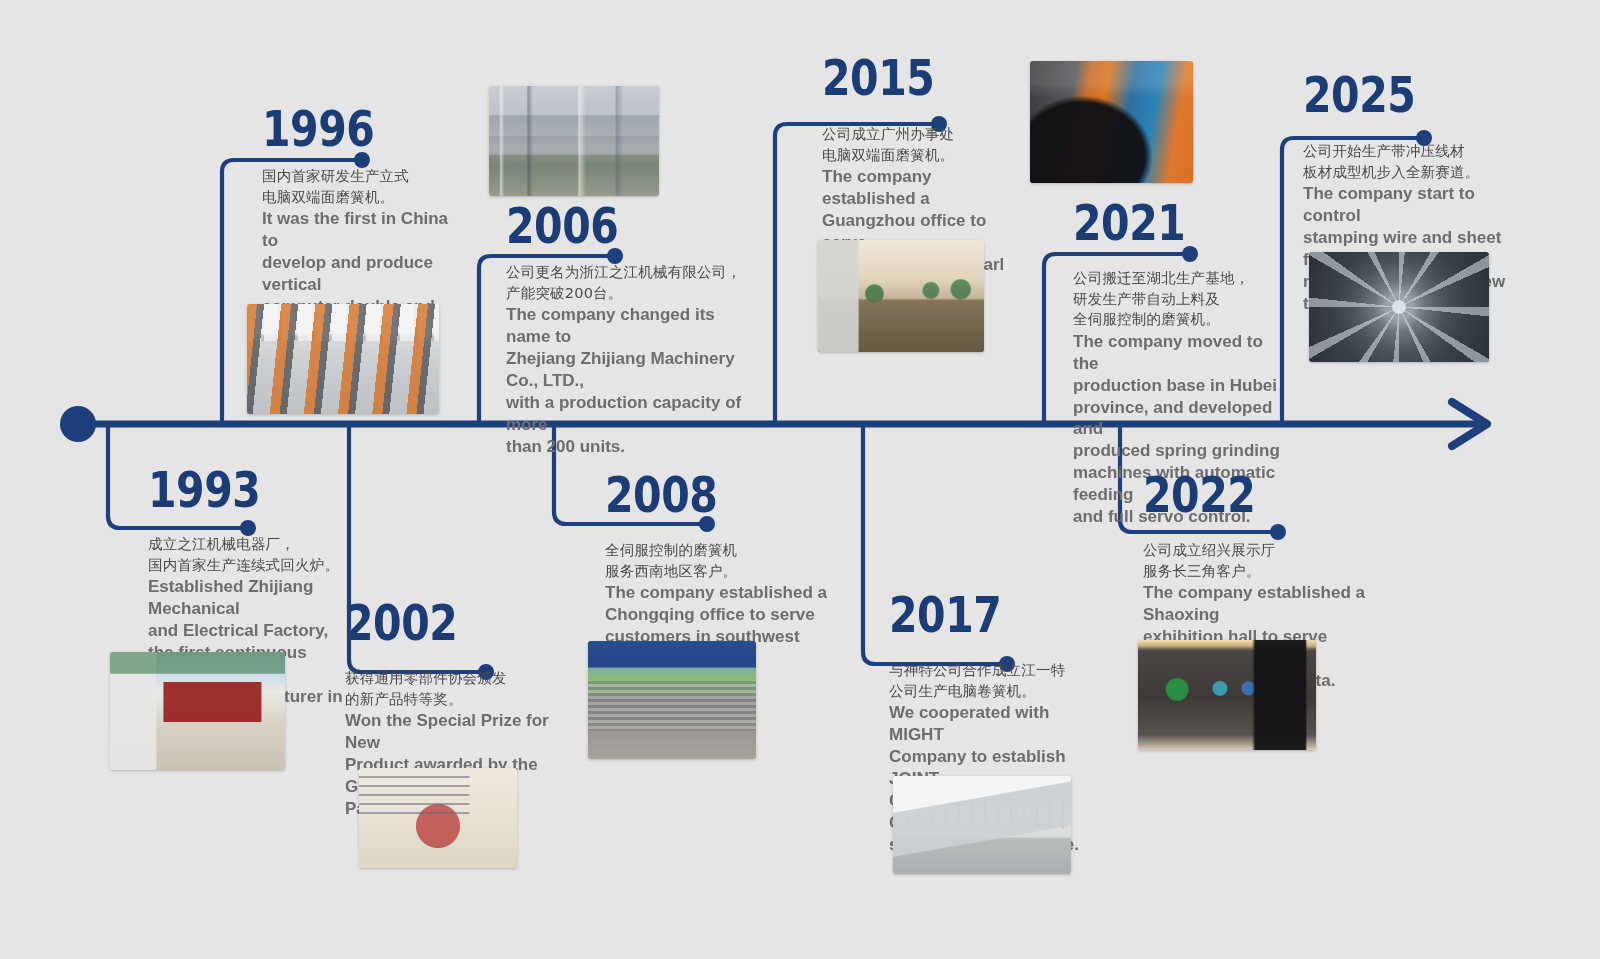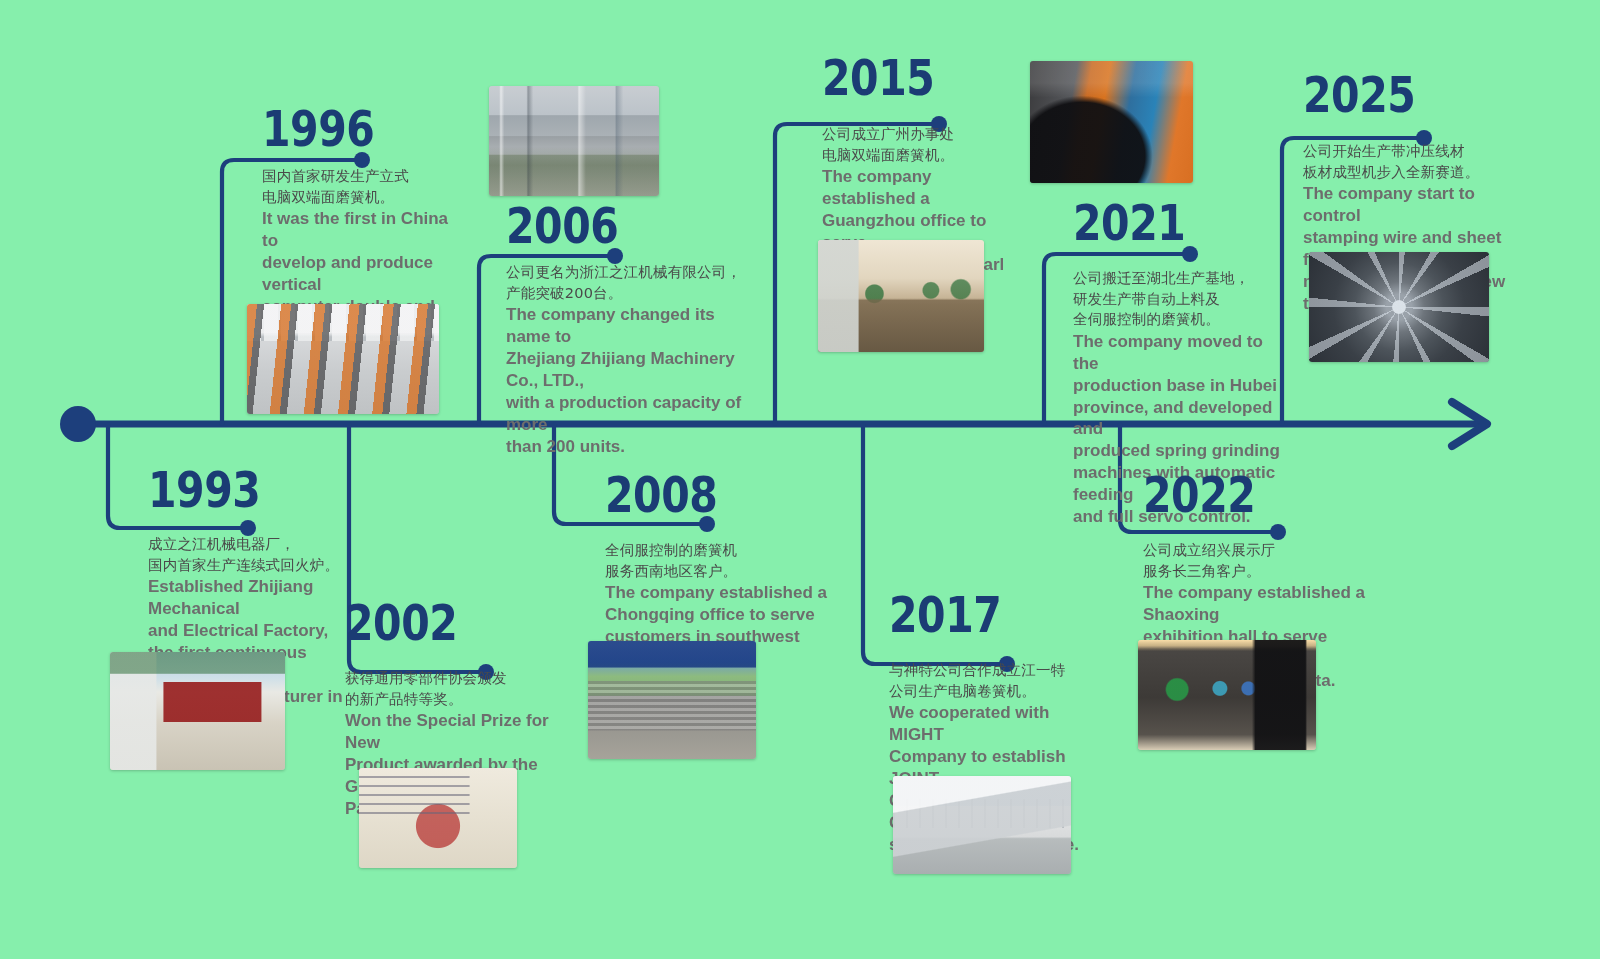--- a/index.html
+++ b/index.html
@@ -9,21 +9,21 @@
   }
   body {
     font-family: "Liberation Sans", "DejaVu Sans", sans-serif;
     -webkit-font-smoothing: antialiased;
   }
   #stage {
     position: relative;
     width: 1600px;
     height: 959px;
     overflow: hidden;
-    background: #86efac;
+    background: #e5e5e5;
   }
   #axis-layer {
     position: absolute;
     left: 0; top: 0;
     width: 1600px; height: 959px;
     pointer-events: none;
   }
 
   
   .milestone {

